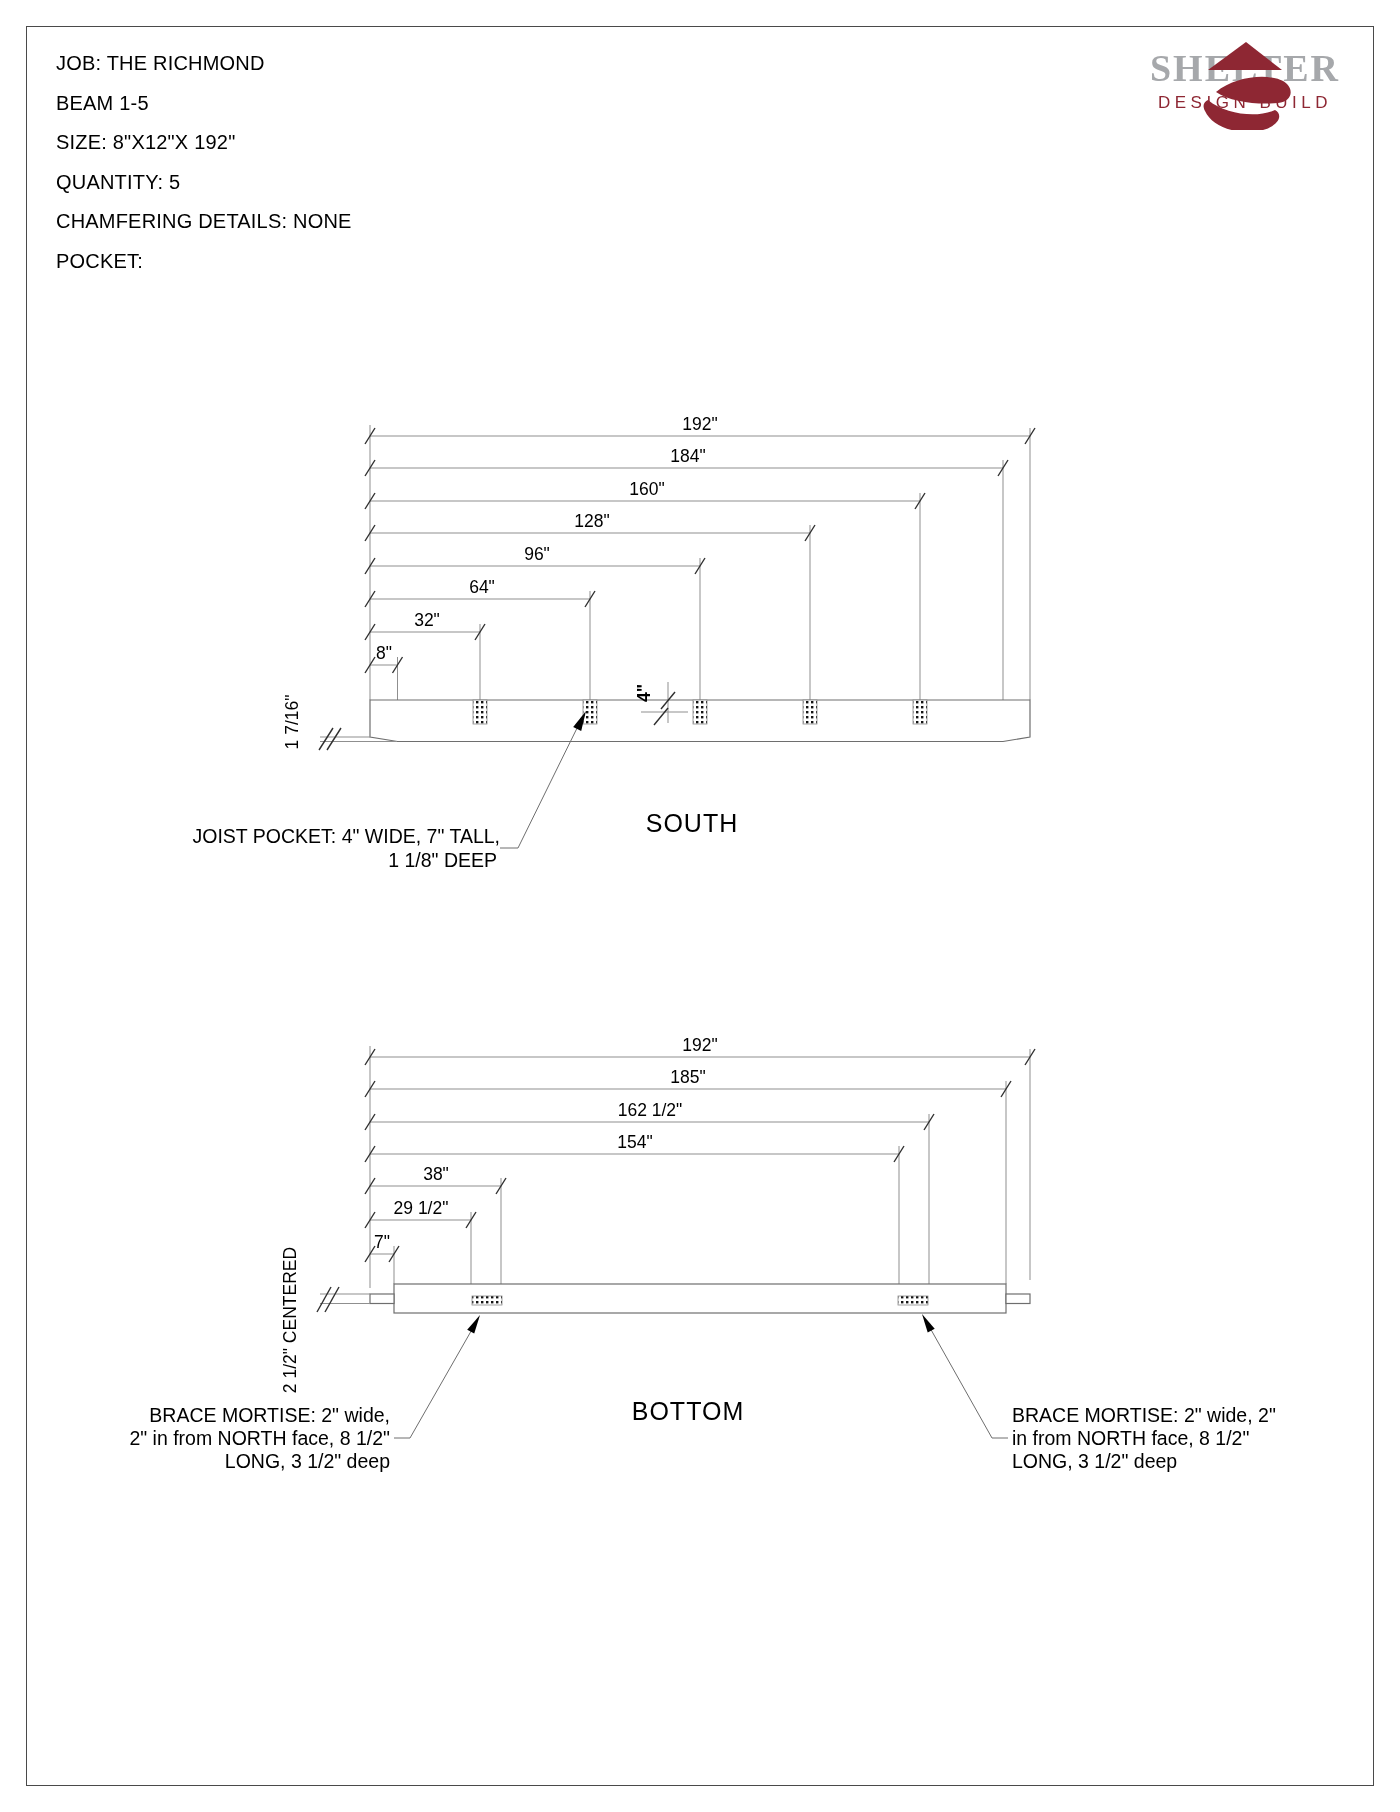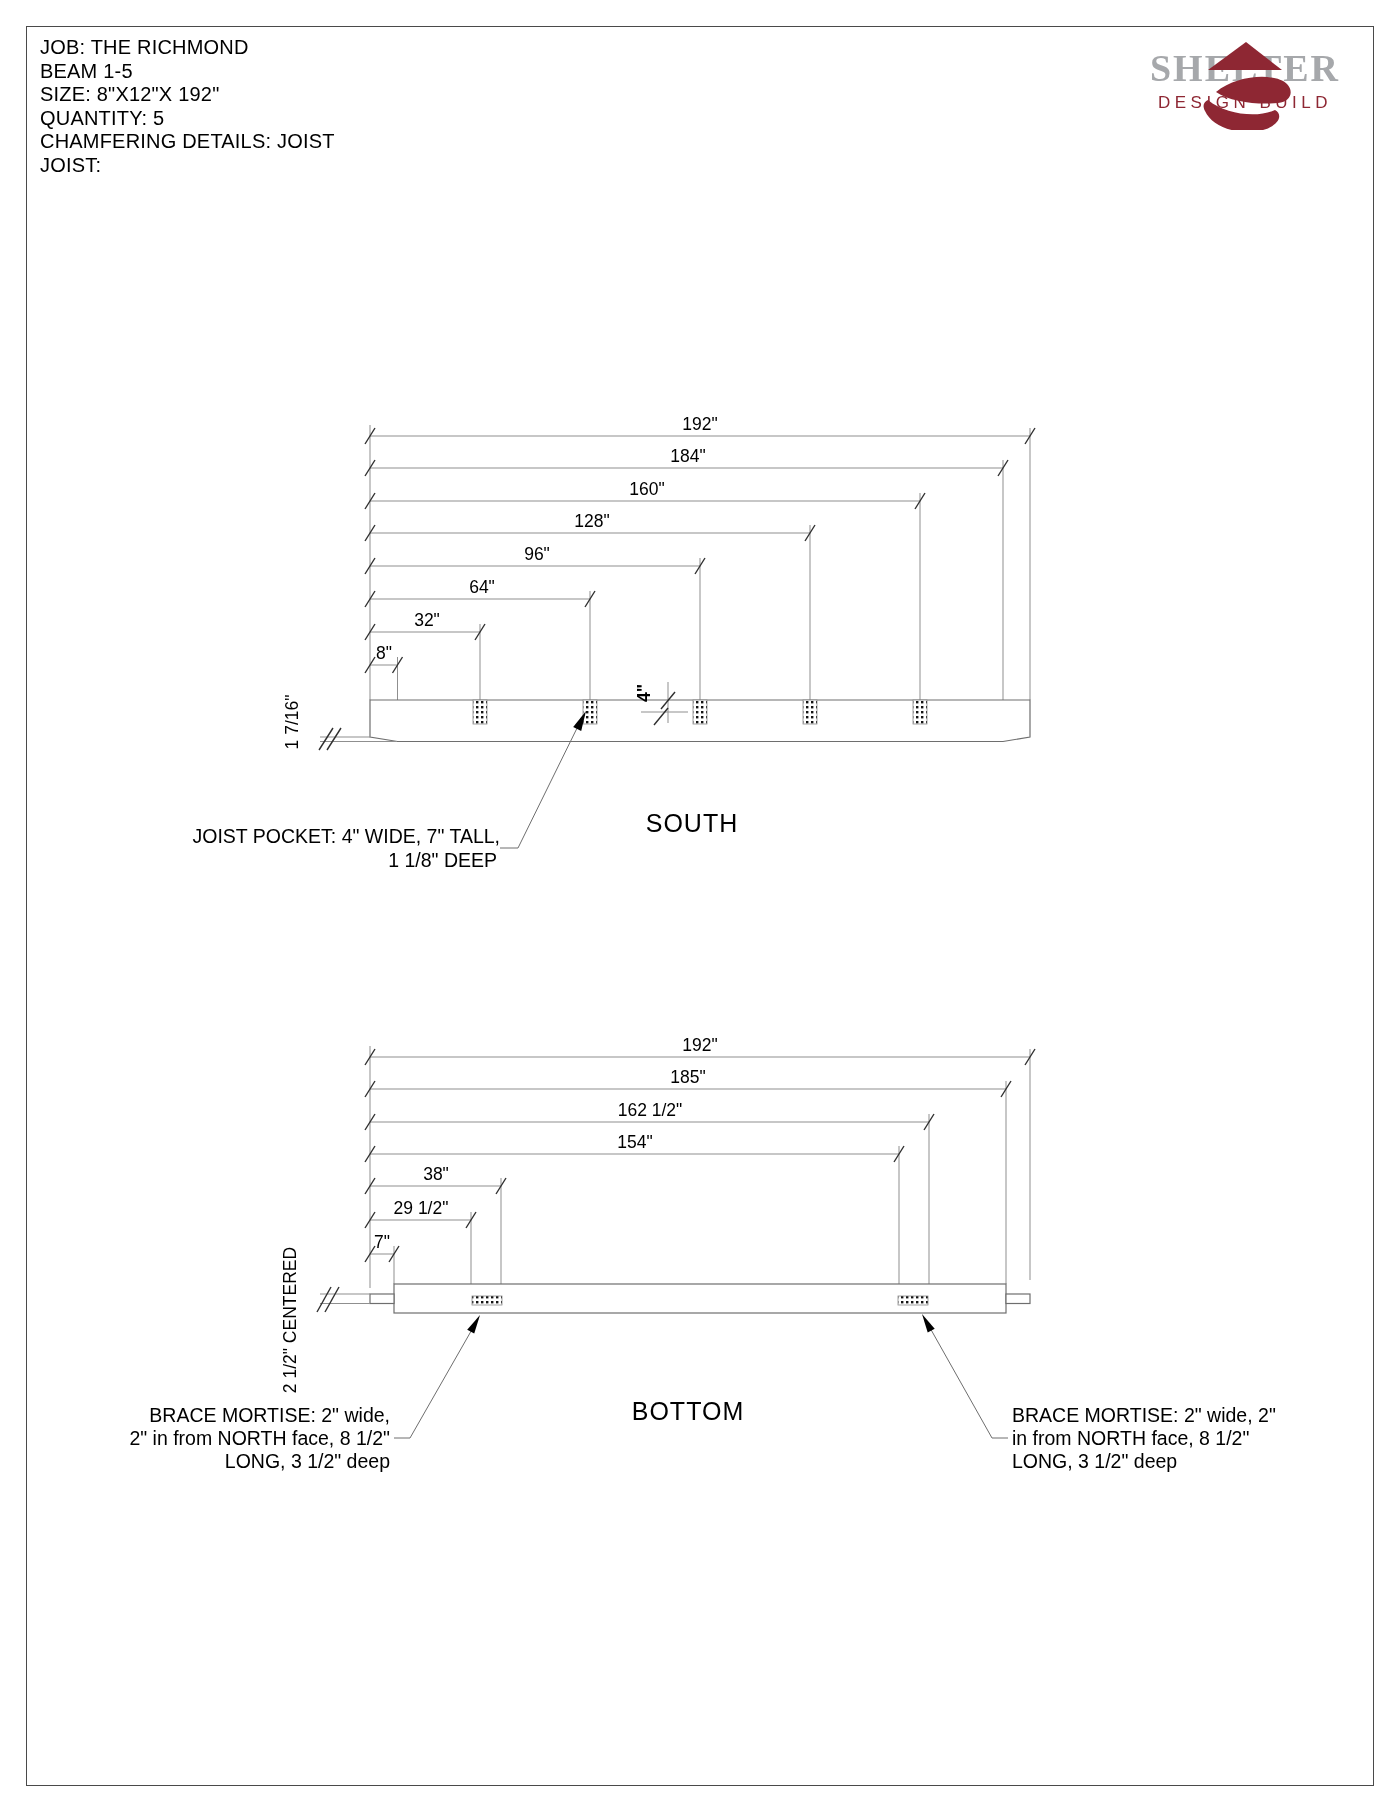--- a/index.html
+++ b/index.html
@@ -1,19 +1,19 @@
 <!DOCTYPE html>
 <html><head>
 <meta charset="utf-8">
 <style>
   html,body{margin:0;padding:0;background:#ffffff;}
   body{width:1400px;height:1812px;position:relative;font-family:"Liberation Sans",sans-serif;color:#000;}
   .page-border{position:absolute;left:26px;top:26px;width:1346px;height:1758px;border:1.5px solid #4a4a4a;pointer-events:none;}
   .header-block{position:absolute;left:40px;top:36px;font-size:20px;line-height:23.5px;letter-spacing:0.2px;}
-  .header-block p{margin:0;}
+  .header-block p{margin:16px;}
   .logo{position:absolute;left:1100px;top:40px;width:290px;text-align:center;}
   .logo-name{font-family:"Liberation Serif",serif;font-weight:bold;font-size:38px;letter-spacing:2px;margin-top:6px;}
   .logo-tagline{font-size:17px;letter-spacing:4.5px;margin-top:3px;font-weight:400;}
   svg{position:absolute;left:0;top:0;}
   svg text{font-family:"Liberation Sans",sans-serif;font-size:17.5px;fill:#000;}
   svg text.callout{font-size:19.5px;}
   svg text.view-title{font-size:25px;letter-spacing:1px;}
   .dimline{stroke:#8f8f8f;stroke-width:1;}
   .extline{stroke:#8f8f8f;stroke-width:1;}
   .tick{stroke:#2f2f2f;stroke-width:1.4;}
@@ -25,22 +25,22 @@
 </head>
 <body>
 
 <div class="page-border"></div>
 
 <div class="header-block">
   <p>JOB: THE RICHMOND</p>
   <p>BEAM 1-5</p>
   <p>SIZE: 8"X12"X 192"</p>
   <p>QUANTITY: 5</p>
-  <p>CHAMFERING DETAILS: JOIST</p>
-  <p>JOIST:</p>
+  <p>CHAMFERING DETAILS: NONE</p>
+  <p>POCKET:</p>
 </div>
 
 <div class="logo">
   <svg width="290" height="90" viewBox="0 0 290 90">
     <g fill="#8e2733">
       <path d="M108 30 L146 2 L182 30 Z"></path>
       <path d="M116 52 C138 34 176 33 187 44 C194 51 191 62 178 63 C158 65 130 62 116 52 Z"></path>
       <path d="M108 60 C126 75 158 78 175 70 C184 75 178 86 163 90 C138 96 112 87 105 71 C102 65 104 62 108 60 Z"></path>
     </g>
   </svg>

